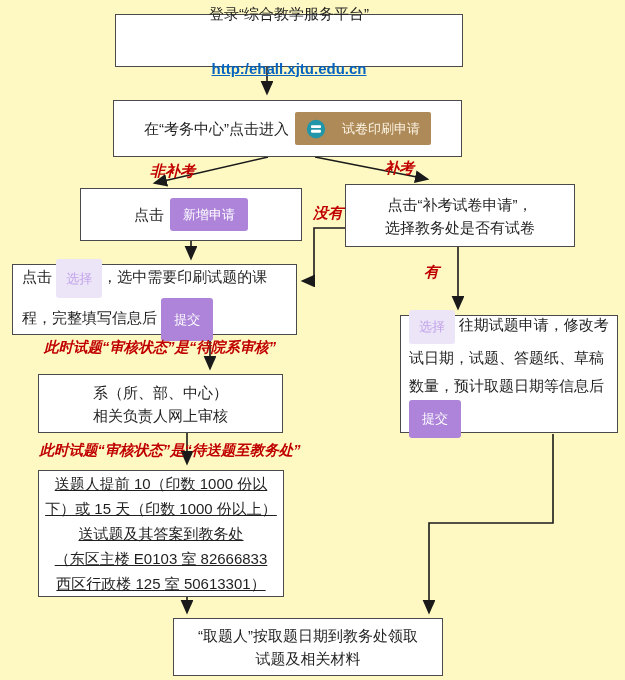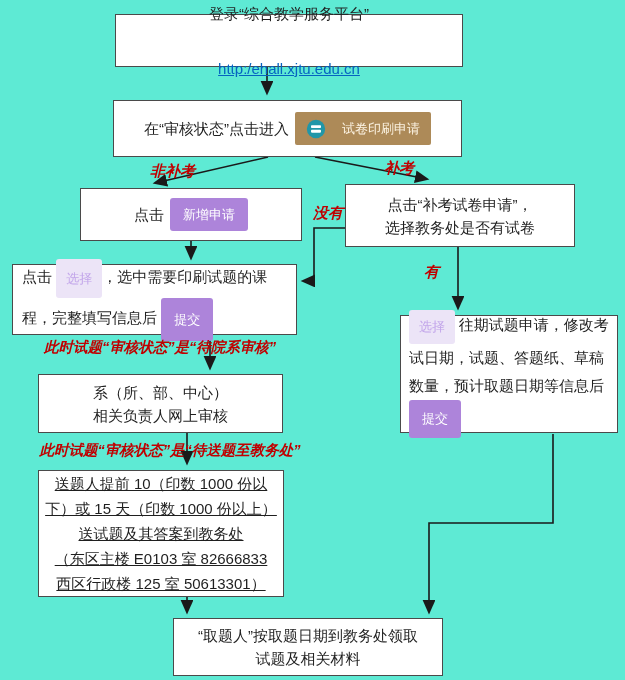--- a/index.html
+++ b/index.html
@@ -1,24 +1,24 @@
 <!DOCTYPE html>
 <html><head>
 <meta charset="utf-8">
 <style>
   html,body{margin:0;padding:0;background:#fff;}
   body{font-family:"Liberation Sans","DejaVu Sans",sans-serif;}
-  .canvas{position:relative;width:625px;height:680px;background:#5eead4;overflow:hidden;}
+  .canvas{position:relative;width:625px;height:680px;background:#fef9c3;overflow:hidden;}
   .arrows{position:absolute;left:0;top:0;pointer-events:none;}
   .box{position:absolute;background:#ffffff;border:1px solid #4a4a4a;display:flex;flex-direction:column;
        align-items:center;justify-content:center;text-align:center;color:#1f1f1f;font-size:15px;line-height:23px;box-sizing:border-box;}
   .row{display:flex;align-items:center;justify-content:center;gap:6px;flex-direction:row;}
   .inline-flow{display:block;text-align:left;padding:0 9px;line-height:33px;}
   .inline-flow .btnchip{vertical-align:middle;}
-  .link{color:#0563c1;text-decoration:underline;font-weight:normal;cursor:pointer;margin-top:32px;}
+  .link{color:#0563c1;text-decoration:underline;font-weight:bold;cursor:pointer;margin-top:32px;}
   .btnchip{display:inline-block;border-radius:3px;}
   .btn-purple{background:#ad84da;color:#ffffff;padding:5px 13px;font-size:13px;}
   .btn-light{background:#ece4f7;color:#c2a5ea;padding:3px 10px;font-size:13px;}
   .btn-tan{background:#ad8a58;color:#fcf3e2;padding:5px 11px;font-size:13px;display:inline-flex;align-items:center;gap:16px;border-radius:2px;}
   .redlbl{position:absolute;color:#c00000;font-weight:bold;font-style:italic;font-size:15px;}
   .status{position:absolute;color:#c00000;font-weight:bold;font-style:italic;font-size:14.5px;text-align:center;}
   .big{line-height:25px;}
 </style>
 </head>
 <body>
@@ -45,21 +45,21 @@
     </g>
   </svg>
 
   <div class="box" style="left:115px;top:14px;width:348px;height:53px;">
     <div>登录“综合教学服务平台”</div>
     <a class="link">http:/ehall.xjtu.edu.cn</a>
   </div>
 
   <div class="box" style="left:113px;top:100px;width:349px;height:57px;">
     <div class="row">
-      <span>在“审核状态”点击进入</span>
+      <span>在“考务中心”点击进入</span>
       <span class="btnchip btn-tan">
         <svg width="20" height="20" viewBox="0 0 24 24">
           <circle cx="12" cy="12" r="11" fill="#2196a8"></circle>
           <rect x="6" y="7.5" width="12" height="3.4" rx="1" fill="#ffffff"></rect>
           <rect x="6" y="13" width="12" height="3.4" rx="1" fill="#ffffff"></rect>
         </svg>
         <span>试卷印刷申请</span>
       </span>
     </div>
   </div>

